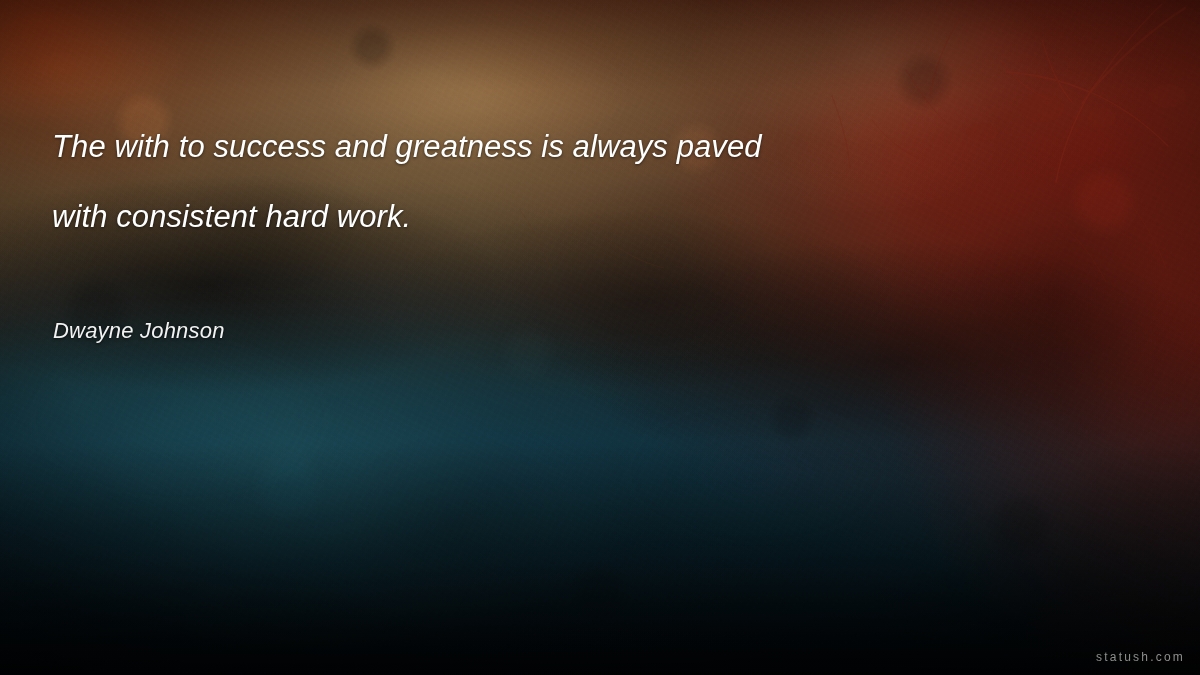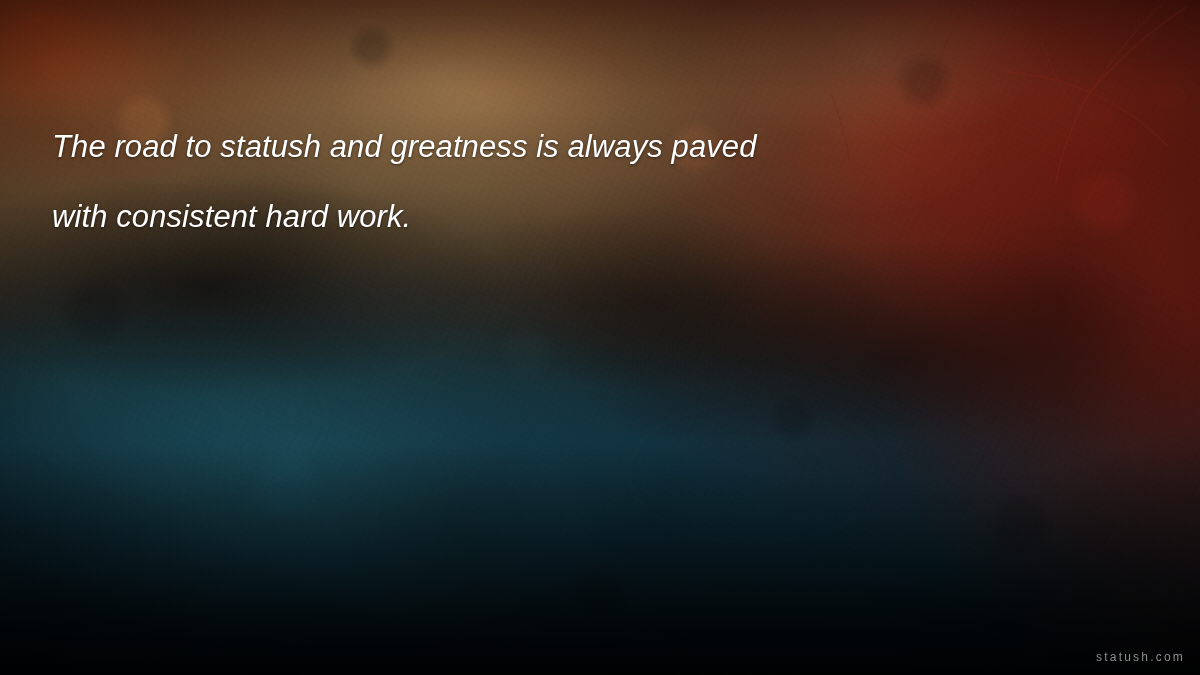--- a/index.html
+++ b/index.html
@@ -271,20 +271,21 @@
         <ellipse cx="982" cy="132" rx="16" ry="9"></ellipse>
         <ellipse cx="1168" cy="96" rx="18" ry="12"></ellipse>
       </g>
     </svg>
   </div>
 
   <div class="bg-layer" id="bg-vignette"></div>
 
   <div id="content">
 
-    <div id="quote-text">The road to statush and greatness is always paved
+    <div id="quote-text">The with to success and greatness is always paved
 with consistent hard work.</div>
 
+    <div id="quote-author">Dwayne Johnson</div>
 
     <div id="watermark">statush.com</div>
 
   </div>
 </div>
 
 </body></html>

